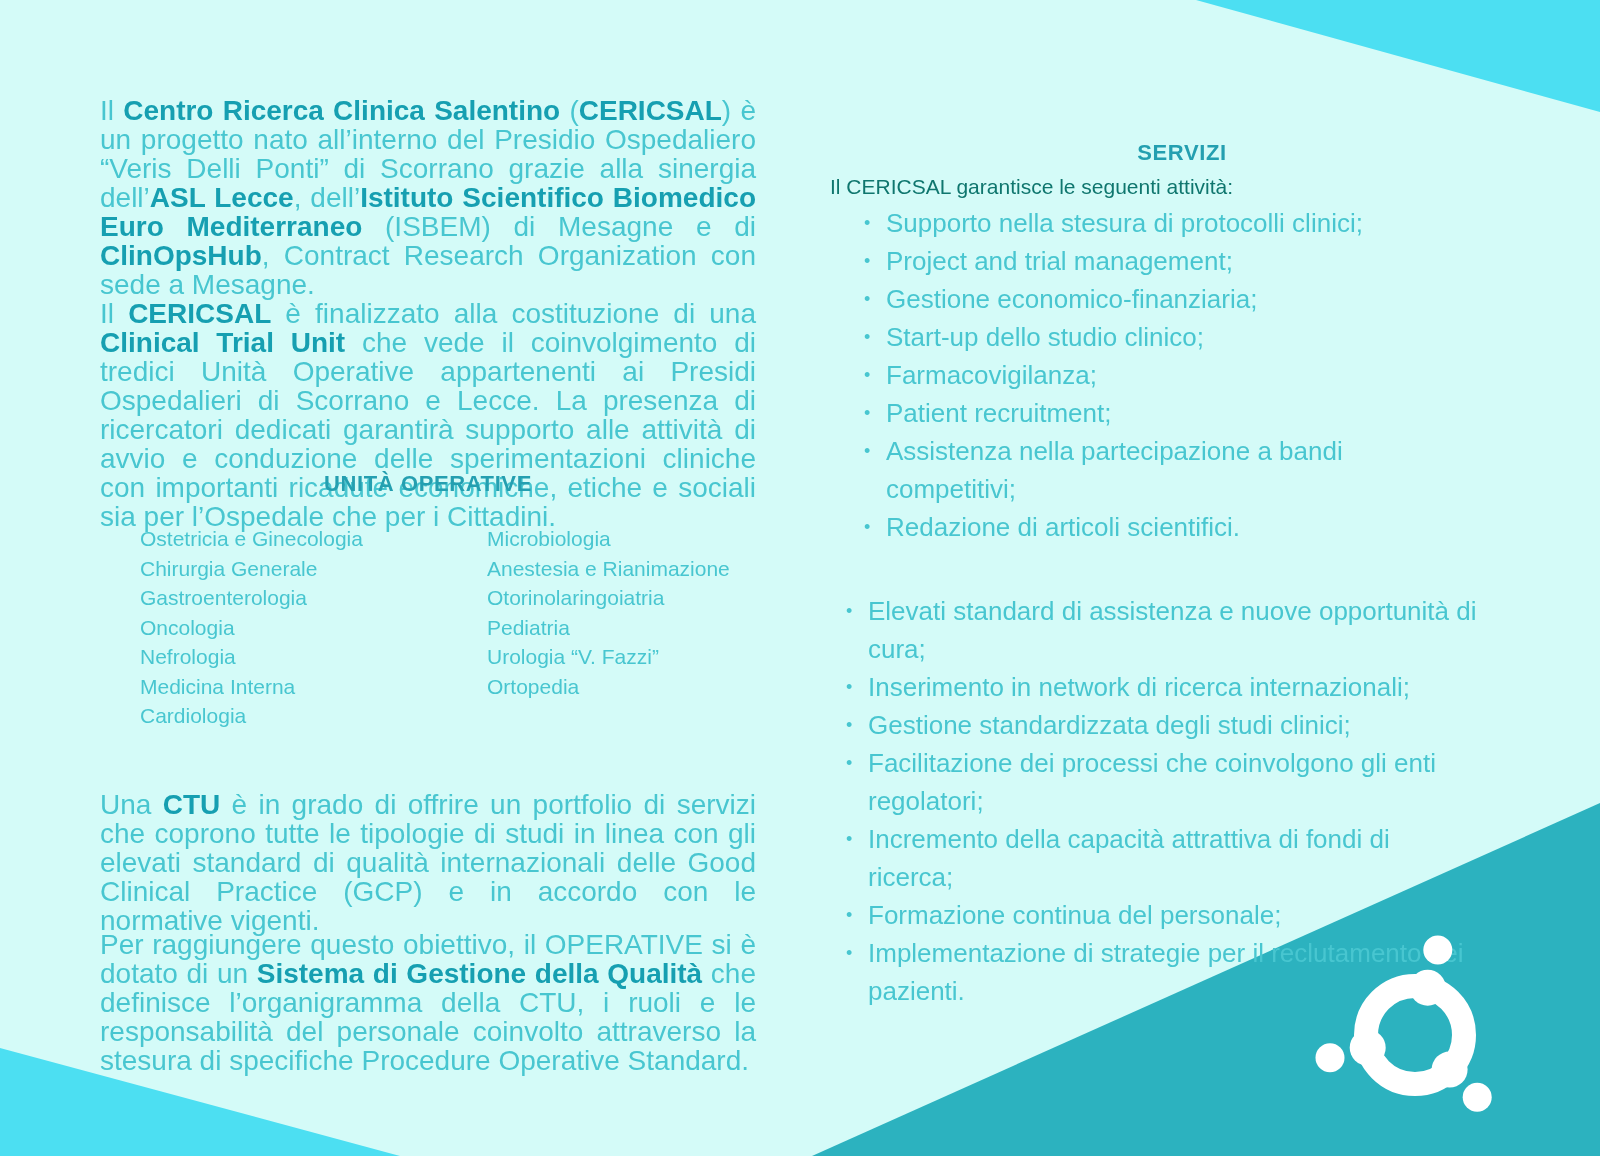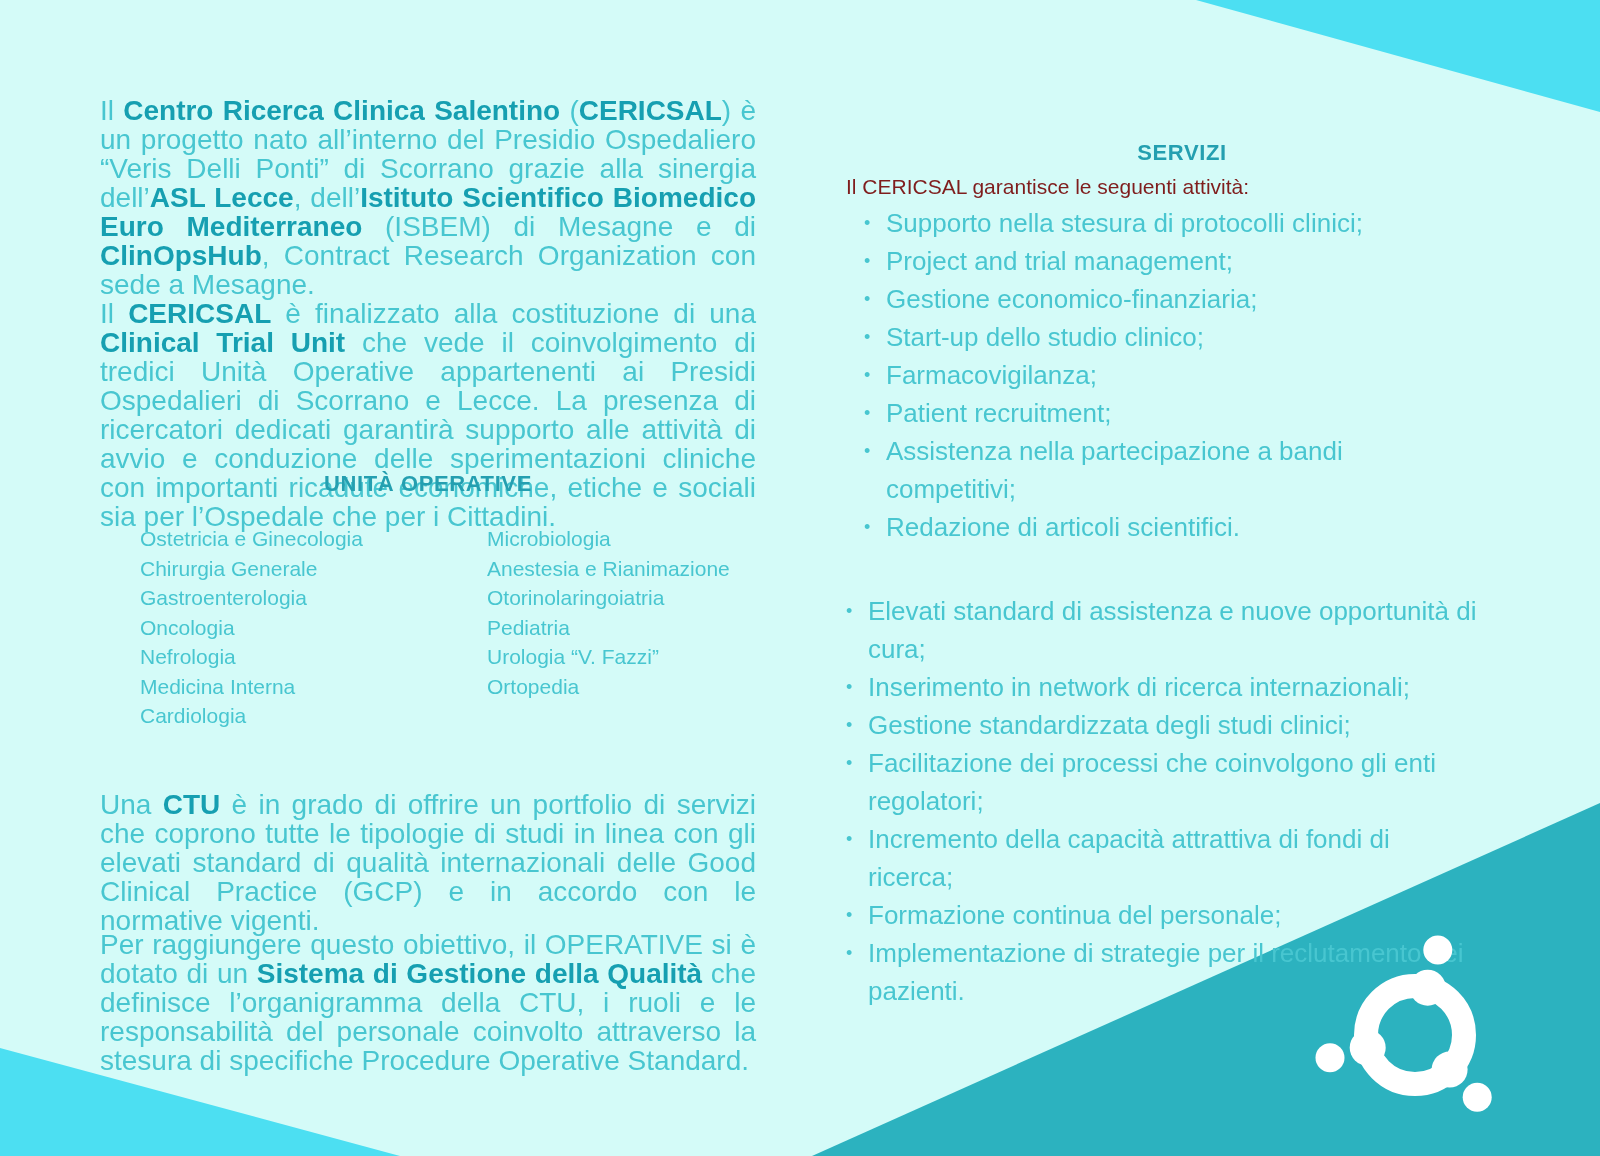--- a/index.html
+++ b/index.html
@@ -23,21 +23,21 @@
   #unit-heading  { left:100px; top:469px; width:656px; }
   #unit-cols     { left:140px; top:524px; width:616px; height:210px; }
   .plain-list { list-style:none; margin:0; padding:0; font-size:21px; line-height:29.5px; color:#48c6d0; }
   #unit-col-2 { position:absolute; left:347px; top:0; }
   #unit-col-1 { position:absolute; left:0; top:0; }
 
   #ctu-para      { left:100px; top:790px; width:656px; }
   #quality-para  { left:100px; top:930px; width:656px; }
 
   #servizi-heading { left:858px; top:102px; width:648px;margin-top:36px; }
-  #servizi-intro   { left:830px; top:172px; width:648px; font-size:21px; line-height:29px; color:#7f1d1d;margin-left:16px; }
+  #servizi-intro   { left:830px; top:172px; width:648px; font-size:21px; line-height:29px; color:#0f766e; }
   #servizi-list    { left:860px; top:204px; width:618px; }
   #valore-heading  { left:830px; top:533px; width:648px; }
   #valore-list     { left:842px; top:592px; width:640px; }
 
   ul.bullets { list-style:none; margin:0; padding:0; }
   ul.bullets li {
     position:relative; padding-left:26px;
     font-size:26px; line-height:38px; color:#48c6d0;
   }
   ul.bullets li::before {

